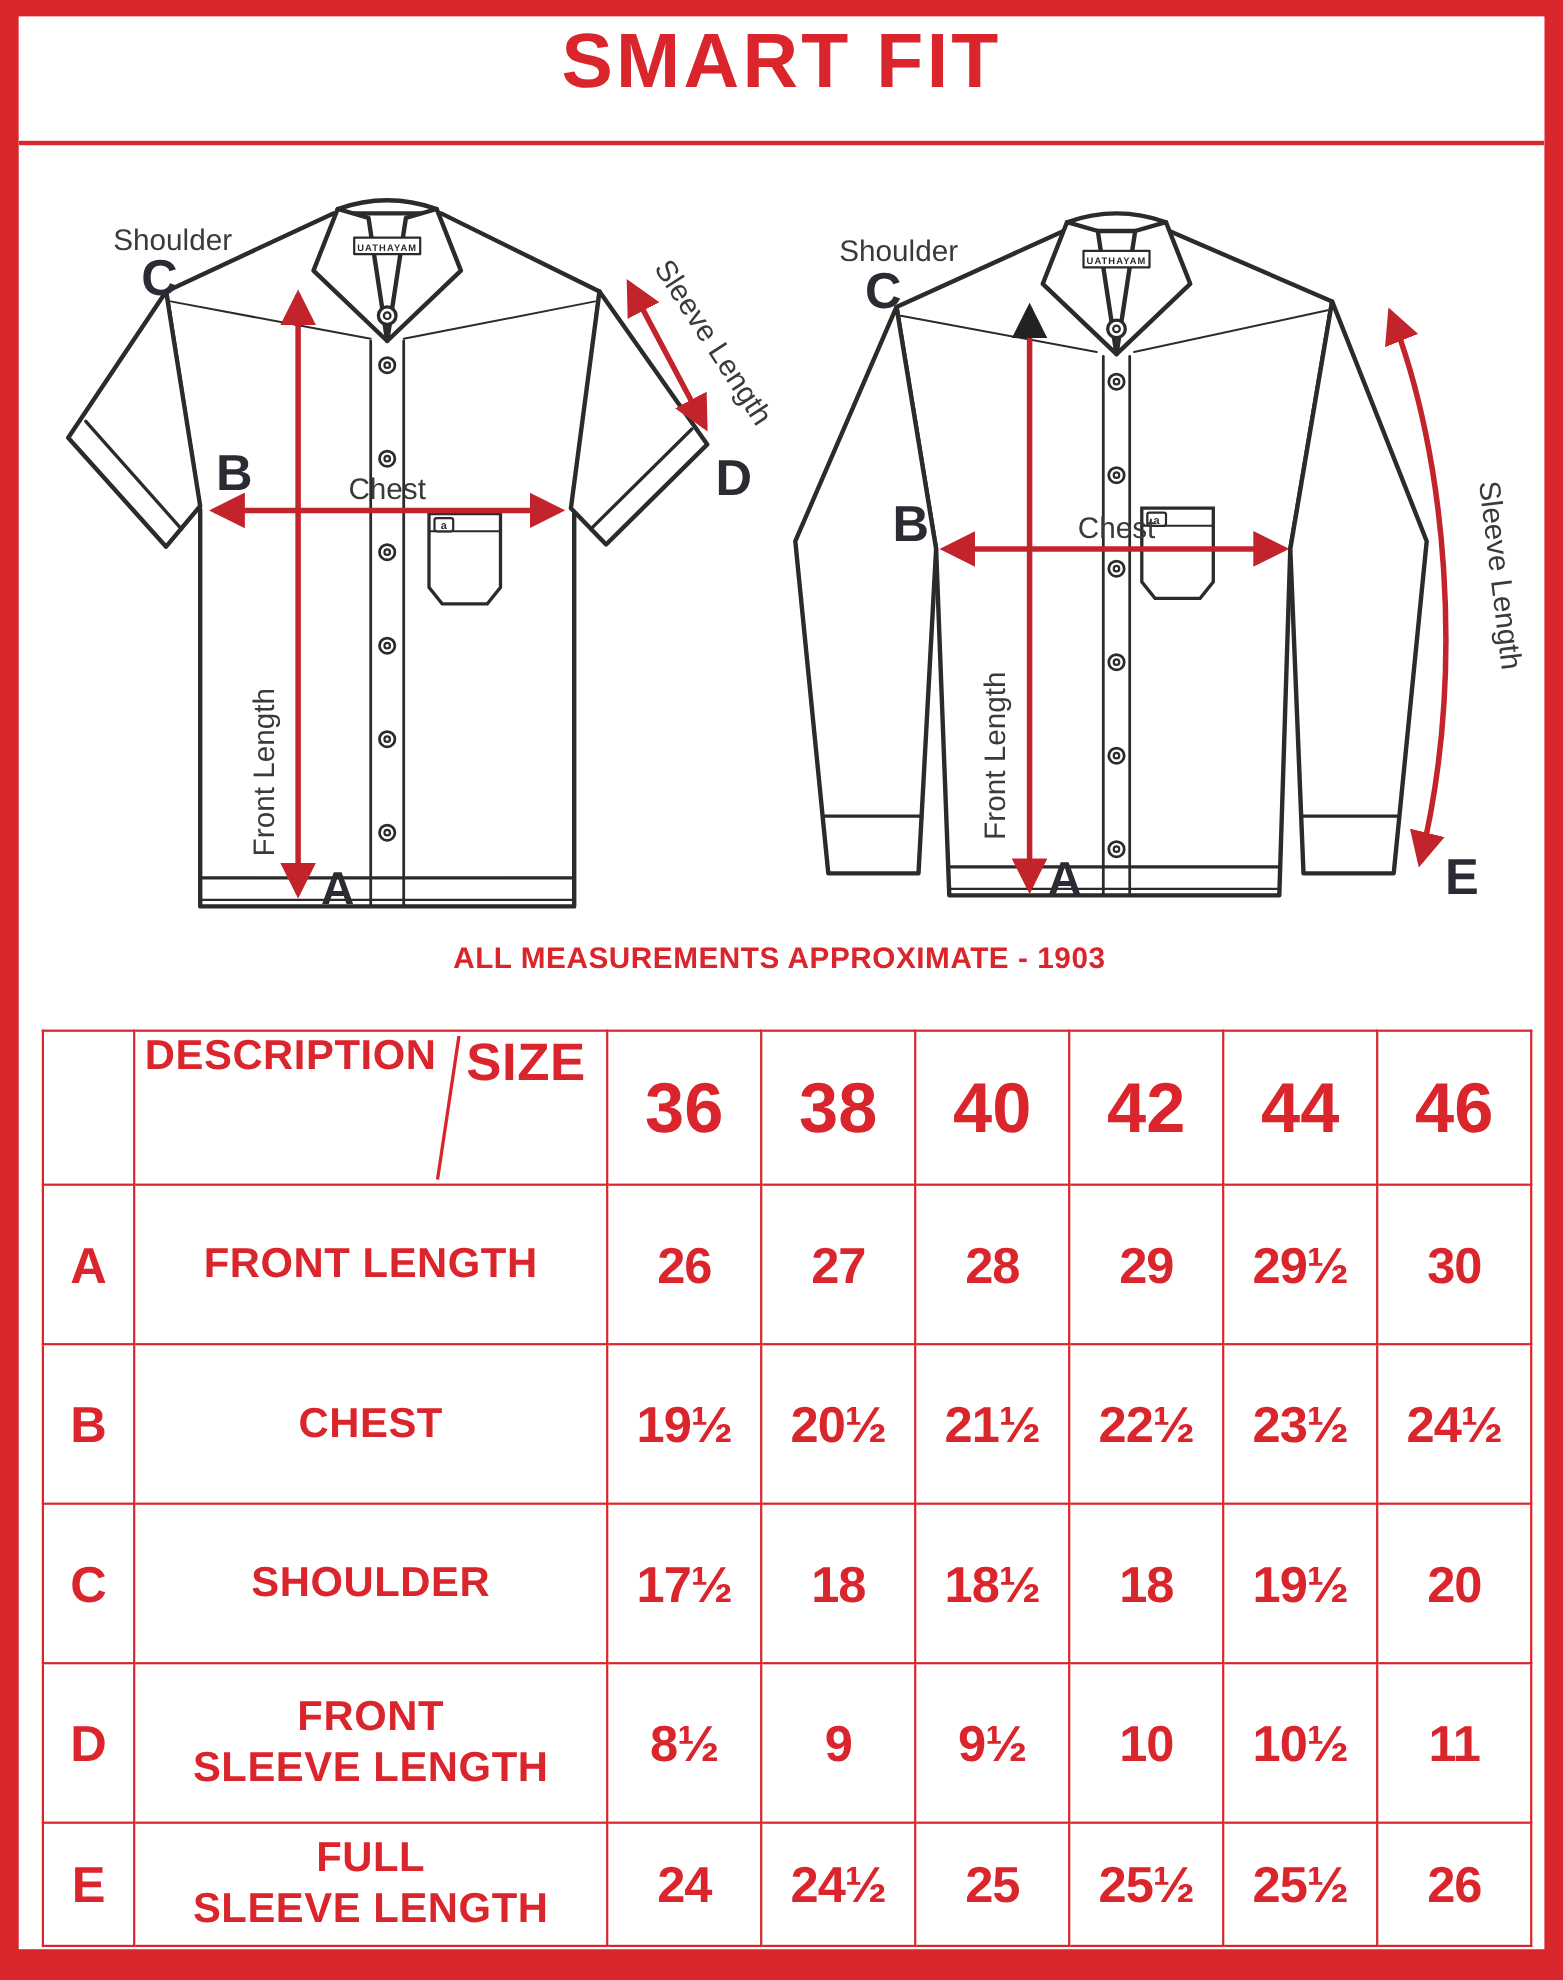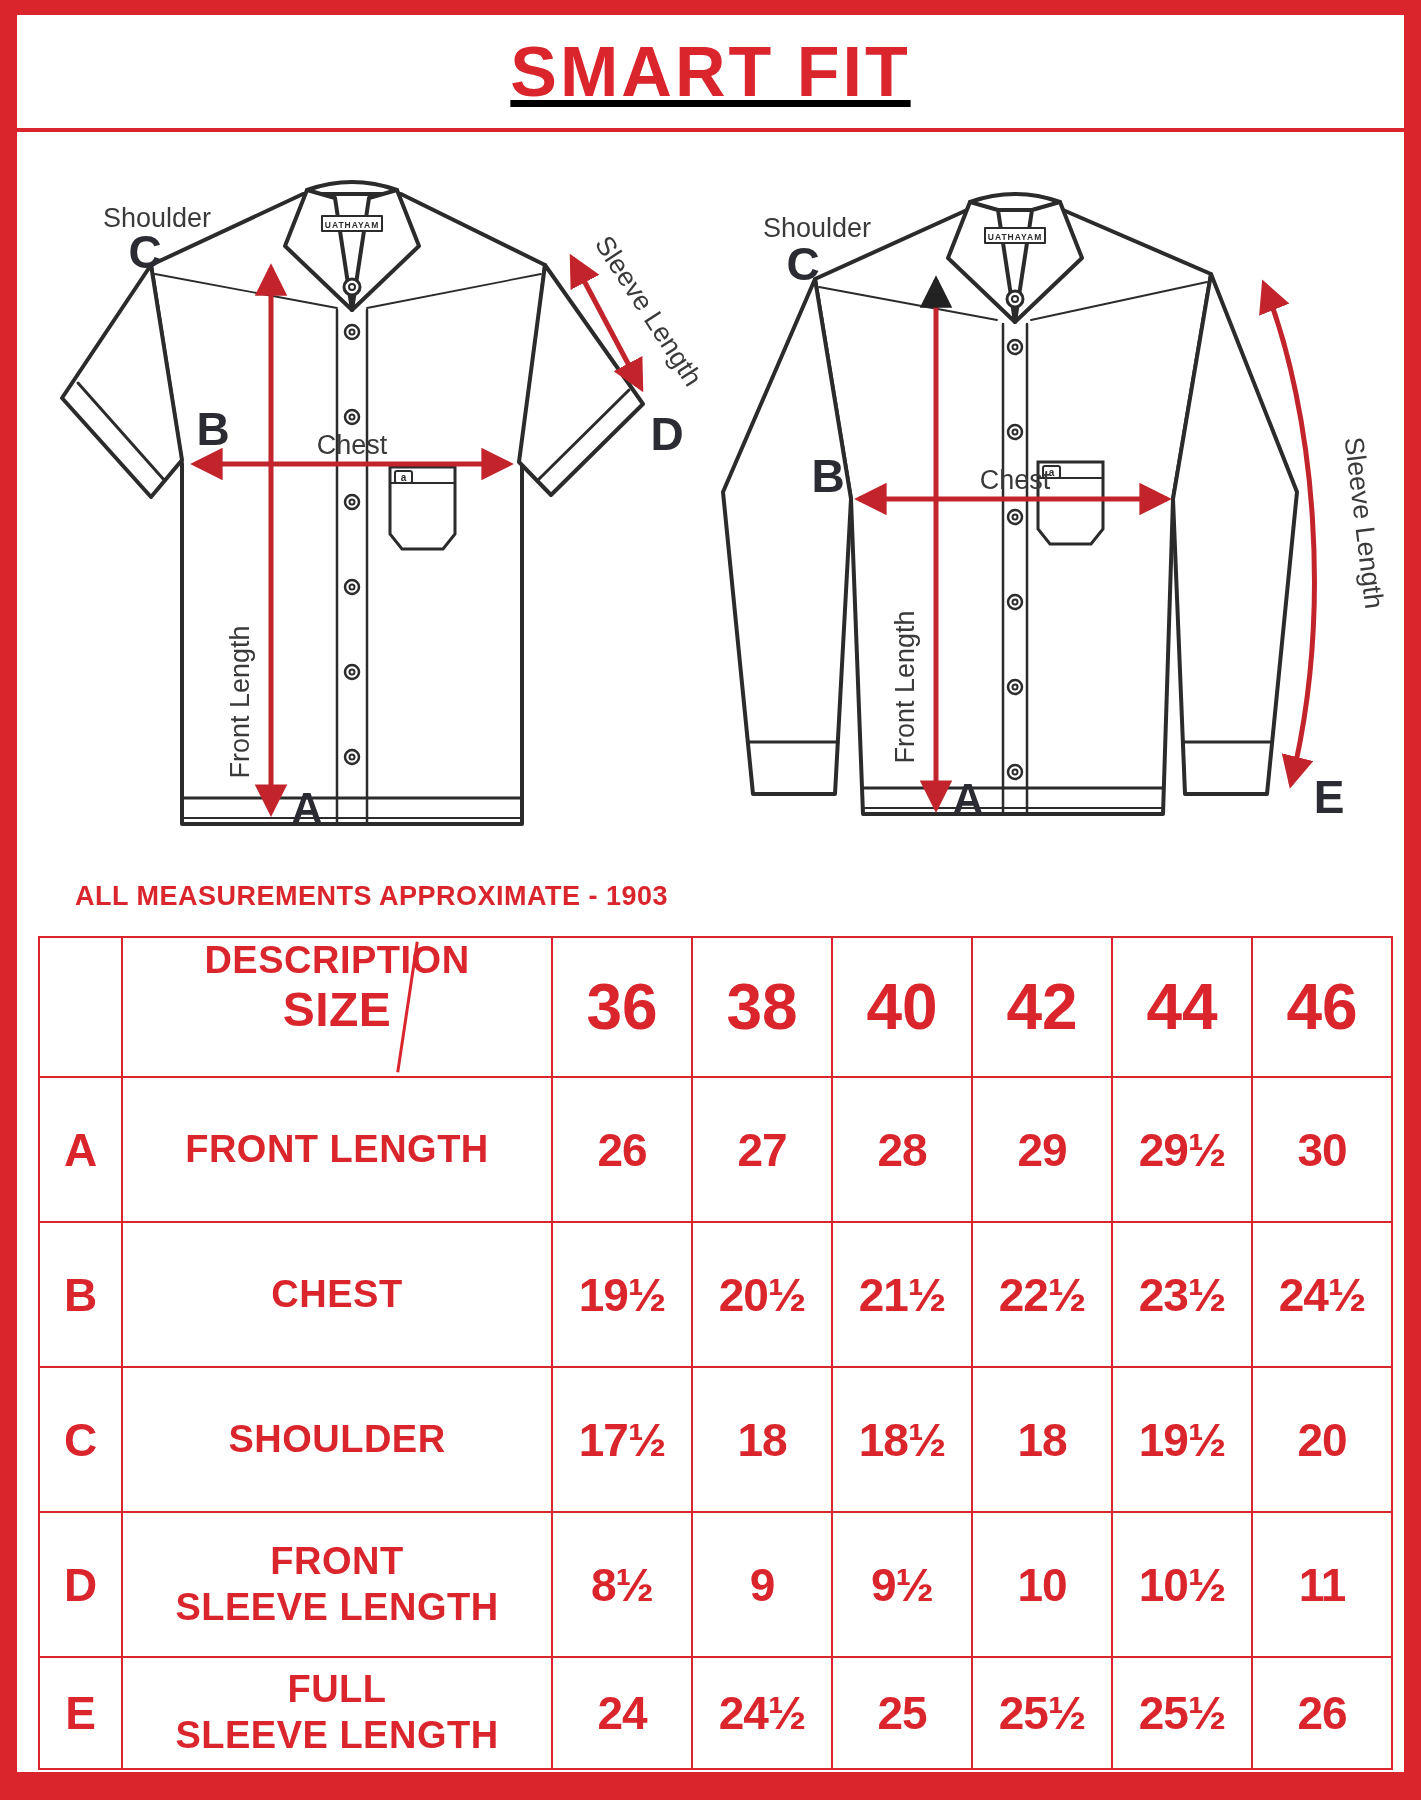--- a/index.html
+++ b/index.html
@@ -7,52 +7,53 @@
     --arrow:#C3232B;
     --ink:#2B2B33;
   }
   *{box-sizing:border-box}
   body{margin:0;background:#ffffff;font-family:"Liberation Sans",sans-serif;}
   .page{
     position:relative;width:1421px;height:1800px;background:#fff;
     border:solid var(--red);border-width:15px 17px 28px 17px;overflow:hidden;
   }
   .title-bar{
-    height:117px;display:flex;align-items:center;justify-content:center;
-    border-bottom:4px solid var(--red);background:#fff;text-decoration:underline;
+    height:117px;display:flex;align-items:flex-start;justify-content:center;
+    border-bottom:4px solid var(--red);background:#fff;
   }
   .title{
     font-size:70px;font-weight:800;color:var(--red);letter-spacing:3px;
   }
   .diagrams{height:714px;display:flex;align-items:flex-start;}
   svg.half{width:660px;height:710px;margin-left:28px;flex:none;}
   svg.full{width:700px;height:710px;flex:none;}
   .notes{
     height:90px;display:flex;justify-content:space-between;align-items:center;
     padding:10px 62px 0 58px;
+    flex-direction:column;
   }
   .note{color:var(--red);font-weight:bold;font-size:27px;letter-spacing:.5px;}
   table.size-table{
     border-collapse:collapse;table-layout:fixed;margin:0 12px 0 21px;
     width:1354px;
   }
   .size-table td{
     border:2.4px solid var(--red);text-align:center;vertical-align:middle;
     color:var(--red);font-weight:bold;padding:0;background:#fff;
   }
   .col-letter{width:83px}
   .col-desc{width:430px}
   .col-size{width:140px}
   tr.r-head{height:140px}
   tr.r-data{height:145px}
   tr.r-last{height:112px}
   .cell-letter{font-size:46px}
   .cell-size{font-size:64px}
   .cell-val{font-size:46px;letter-spacing:-1px}
-  .desc-head-inner{position:relative;display:flex;height:136px;align-items:center;flex-direction:column;}
+  .desc-head-inner{position:relative;display:flex;height:136px;}
   .d-word{width:66%;text-align:center;font-size:38px;letter-spacing:.5px}
   .s-word{width:34%;text-align:center;font-size:48px;letter-spacing:.5px}
   .slash{
     position:absolute;left:66.2%;top:2px;bottom:2px;width:3px;
     background:var(--red);transform:rotate(8.5deg);
   }
   .cell-desc-txt{font-size:38px;line-height:1.2;letter-spacing:.5px}
 </style>
 </head>
 <body>

